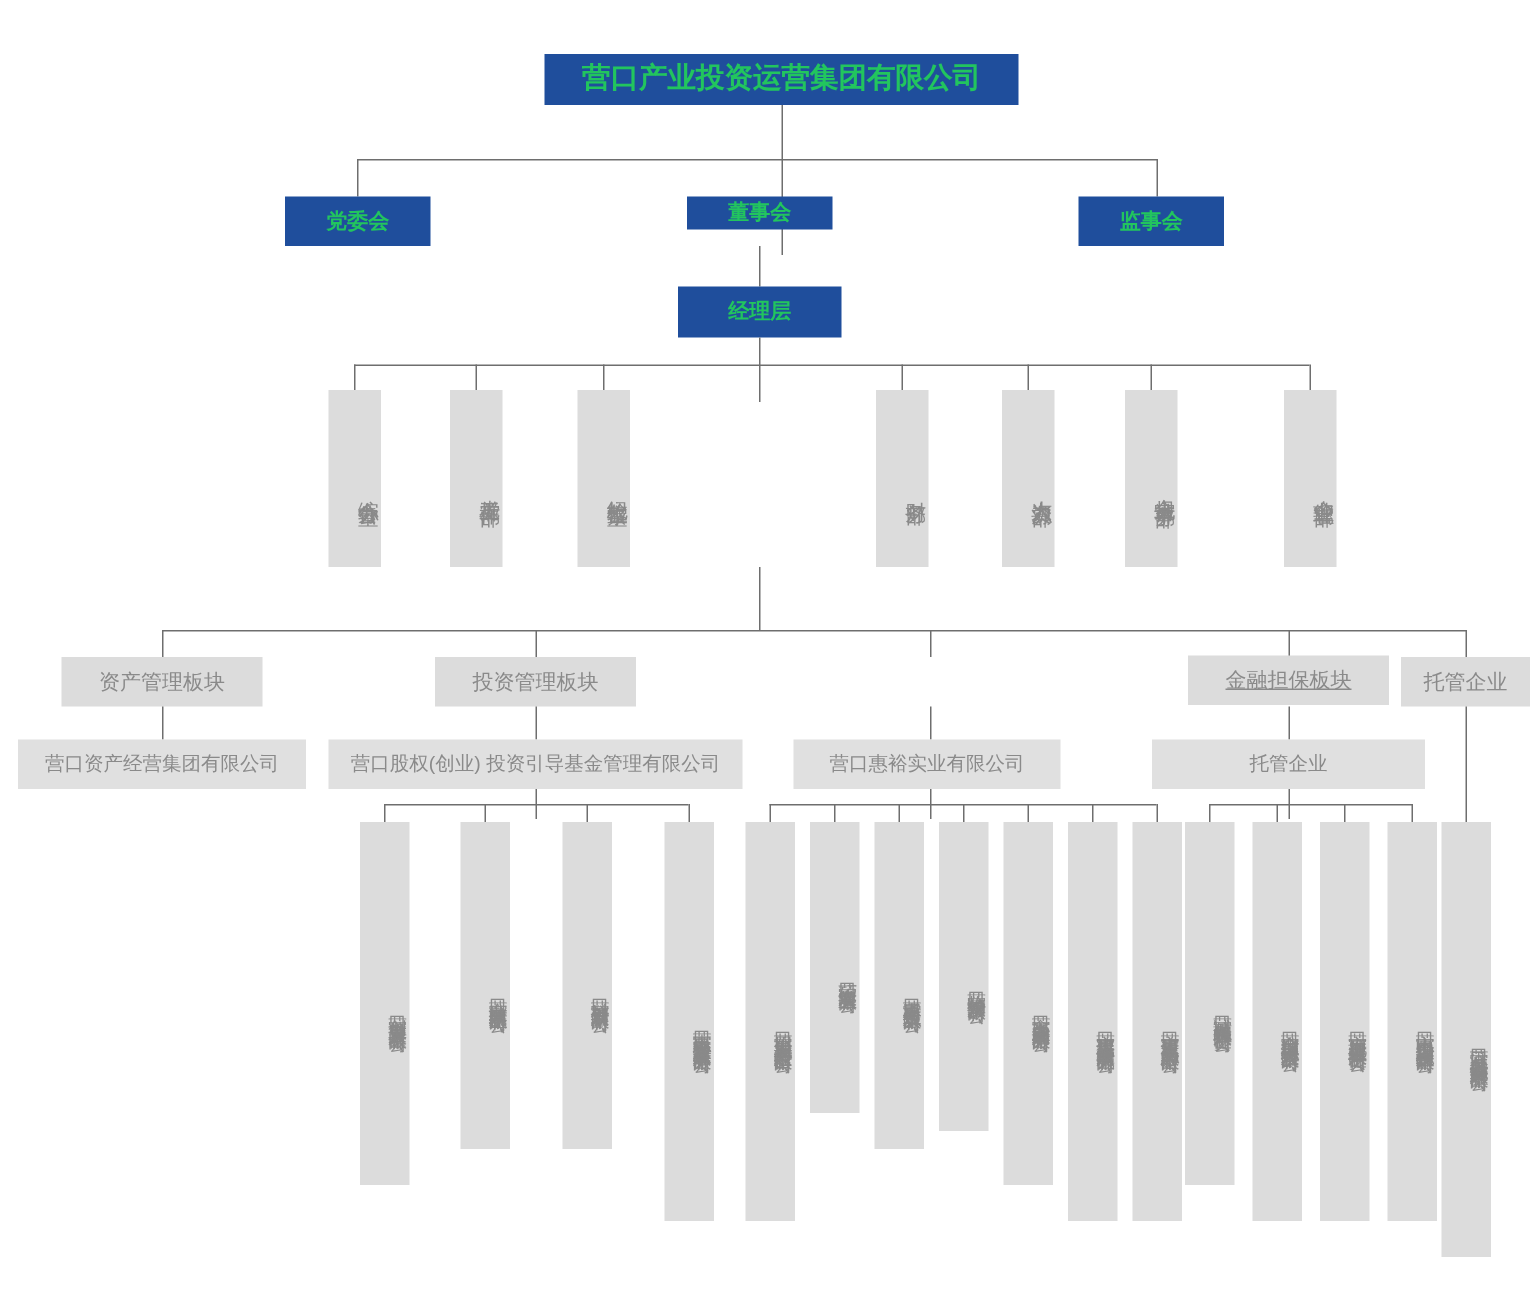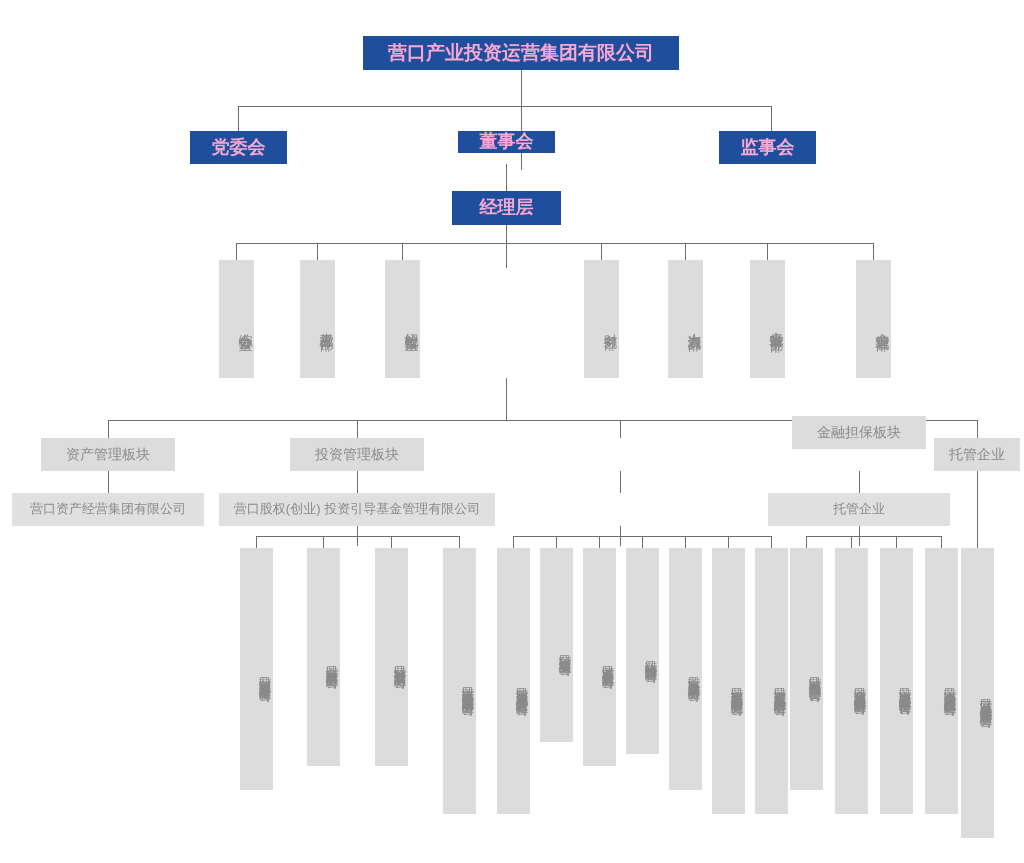--- a/index.html
+++ b/index.html
@@ -25,21 +25,21 @@
     box-sizing: border-box;
     display: flex;
     align-items: center;
     justify-content: center;
     text-align: center;
     line-height: 1.28;
   }
   
   .node.blue {
     background: #1F4E9C;
-    color: #f9a8d4;
+    color: #22c55e;
     font-weight: bold;
   }
   
   .node.gray {
     background: #DCDCDC;
     color: #8A8A8A;
     font-weight: normal;
   }
   .node.gray-light {
     background: #E0E0E0;
@@ -49,21 +49,21 @@
   
   .node.vertical {
     writing-mode: vertical-rl;
     text-orientation: upright;
     letter-spacing: 1px;
     align-items: flex-start;
     justify-content: center;
     padding-top: 10px;
   }
   .node-title-lg { font-size: 19px; }
-  .node-title-md { font-size: 18px; }
+  .node-title-md { font-size: 14px; }
   .node-title-sm { font-size: 14px; }
   .node-title-xs { font-size: 13px; }
   .node-title-xxs { font-size: 12.5px; }
 
   
   .conn {
     position: absolute;
     background: #6E6E6E;
   }
   .conn.v { width: 1px; }
@@ -113,32 +113,33 @@
   <div class="conn v" style="left:506px; top:378px; width:1px; height:42px;"></div>
   <div class="conn h" style="left:108px; top:420px; width:870px; height:1px;"></div>
   <div class="conn v" style="left:108px; top:420px; width:1px; height:18px;"></div>
   <div class="conn v" style="left:357px; top:420px; width:1px; height:18px;"></div>
   <div class="conn v" style="left:620px; top:420px; width:1px; height:18px;"></div>
   <div class="conn v" style="left:859px; top:420px; width:1px; height:18px;"></div>
   <div class="conn v" style="left:977px; top:420px; width:1px; height:18px;"></div>
 
   <div class="node gray node-title-sm" style="left:41px; top:438px; width:134px; height:33px;">资产管理板块</div>
   <div class="node gray node-title-sm" style="left:290px; top:438px; width:134px; height:33px;">投资管理板块</div>
-  <div class="node gray node-title-sm" style="left:792px; top:416px; width:134px; height:33px;">金融担保板块</div>
+  <div class="node gray node-title-sm" style="left:792px; top:437px; width:134px; height:33px;text-decoration:underline;">金融担保板块</div>
   <div class="node gray node-title-sm" style="left:934px; top:438px; width:86px; height:33px;">托管企业</div>
 
   <div class="conn v" style="left:108px; top:471px; width:1px; height:22px;"></div>
   <div class="conn v" style="left:357px; top:471px; width:1px; height:22px;"></div>
   <div class="conn v" style="left:620px; top:471px; width:1px; height:22px;"></div>
   <div class="conn v" style="left:859px; top:471px; width:1px; height:22px;"></div>
 
   <div class="conn v" style="left:977px; top:471px; width:1px; height:77px;"></div>
 
   <div class="node gray-light node-title-xs" style="left:12px; top:493px; width:192px; height:33px;">营口资产经营集团有限公司</div>
   <div class="node gray-light node-title-xs" style="left:219px; top:493px; width:276px; height:33px;">营口股权(创业) 投资引导基金管理有限公司</div>
+  <div class="node gray-light node-title-xs" style="left:529px; top:493px; width:178px; height:33px;">营口惠裕实业有限公司</div>
   <div class="node gray-light node-title-xs" style="left:768px; top:493px; width:182px; height:33px;">托管企业</div>
 
   <div class="conn v" style="left:357px; top:526px; width:1px; height:20px;"></div>
   <div class="conn h" style="left:256px; top:536px; width:203px; height:1px;"></div>
   <div class="conn v" style="left:256px; top:536px; width:1px; height:12px;"></div>
   <div class="conn v" style="left:323px; top:536px; width:1px; height:12px;"></div>
   <div class="conn v" style="left:391px; top:536px; width:1px; height:12px;"></div>
   <div class="conn v" style="left:459px; top:536px; width:1px; height:12px;"></div>
 
   <div class="conn v" style="left:620px; top:526px; width:1px; height:20px;"></div>

